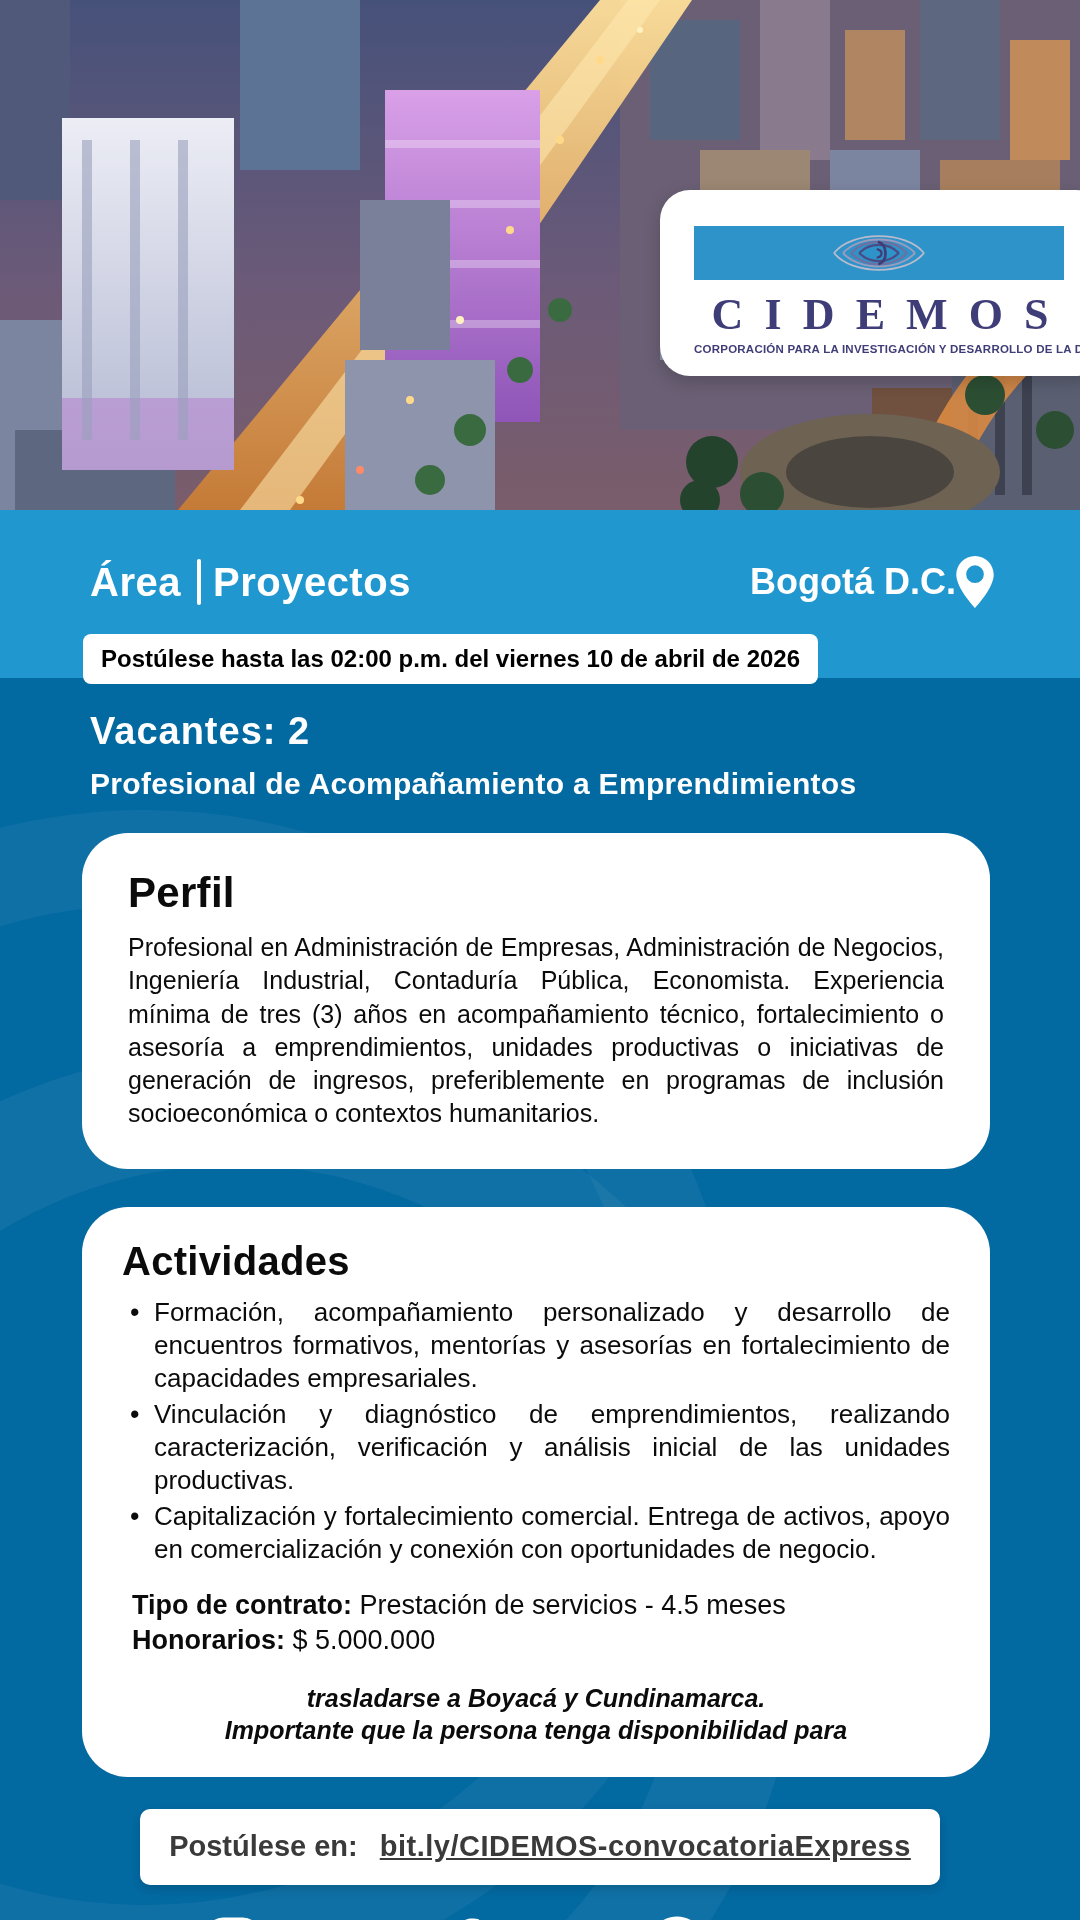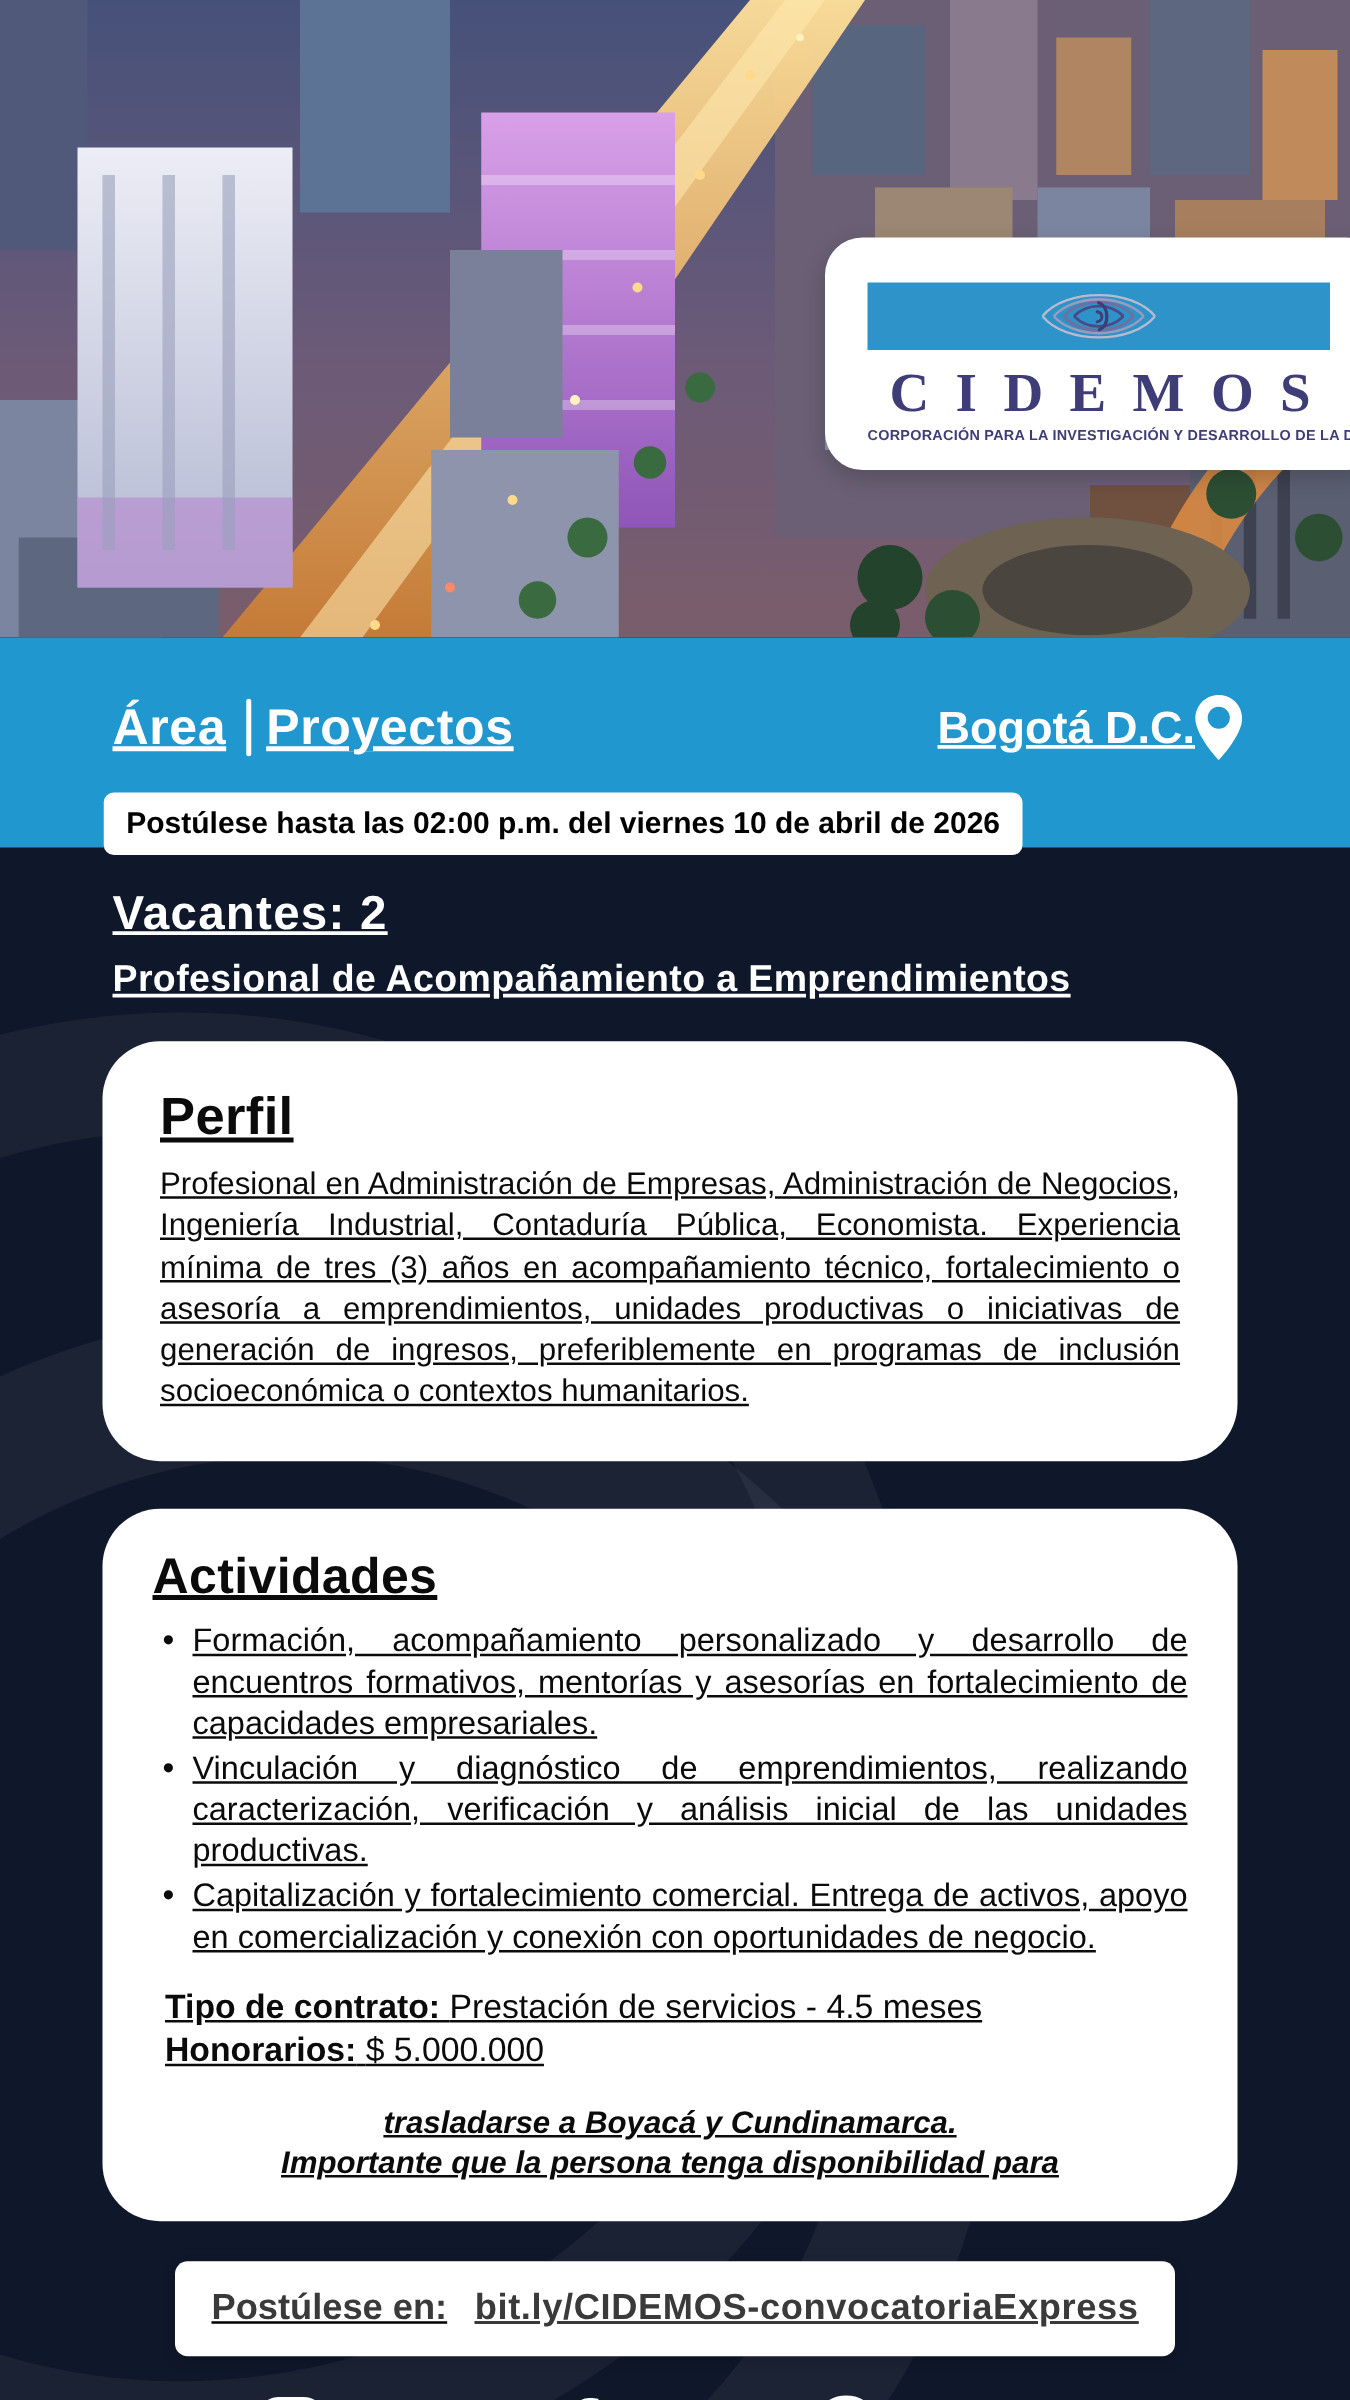--- a/index.html
+++ b/index.html
@@ -1,35 +1,35 @@
 <!DOCTYPE html>
 <html><head>
 <meta charset="utf-8">
 <style>
   html,body{margin:0;padding:0;background:#072c3f;}
-  .page{position:relative;width:1080px;height:1920px;overflow:hidden;background:#0f172a;
+  .page{position:relative;width:1080px;height:1920px;overflow:hidden;background:#0369a1;
         font-family:"Liberation Sans",sans-serif;margin:0 auto;}
   
   .photo{position:absolute;top:0;left:0;width:1080px;height:510px;}
   .photo svg{display:block;width:100%;height:100%;}
   
   .logo-card{position:absolute;top:190px;left:660px;right:-26px;height:186px;background:#fff;
              border-radius:30px;box-shadow:0 6px 18px rgba(0,0,0,.18);padding:36px 42px 0 34px;box-sizing:border-box;}
   .logo-bar{height:54px;background:#2E93C9;position:relative;}
   .logo-swirl{position:absolute;left:50%;top:50%;transform:translate(-50%,-50%);width:232px;height:112px;}
   .logo-word{font-family:"Liberation Serif",serif;font-size:44px;font-weight:700;color:#3F3D77;
              letter-spacing:.48em;text-align:center;margin-top:9px;padding-left:.4em;white-space:nowrap;}
   .logo-tagline{font-size:11.5px;font-weight:700;color:#3F3D77;text-align:center;letter-spacing:.02em;margin-top:3px;white-space:nowrap;}
   
   .content{position:absolute;top:510px;left:0;right:0;bottom:0;}
   .band{position:absolute;top:0;left:0;right:0;height:168px;background:#2197D0;}
   .decor{position:absolute;border-radius:50%;pointer-events:none;}
   .d1{width:1000px;height:1000px;border:95px solid rgba(255,255,255,.05);left:-450px;top:300px;}
   .d2{width:900px;height:900px;border:115px solid rgba(255,255,255,.055);left:-330px;bottom:-260px;}
-  .content>.rel{position:relative;text-decoration:underline;}
+  .content>.rel{position:relative;}
   .area-row{display:flex;justify-content:space-between;align-items:center;margin:46px 86px 0 90px;color:#fff;}
   .area-left{display:flex;align-items:center;font-size:40px;font-weight:800;letter-spacing:.5px;}
   .area-div{width:4px;height:46px;background:#fff;margin:0 12px 0 16px;border-radius:2px;}
   .loc{display:flex;align-items:center;gap:0;font-size:36px;font-weight:800;}
   .pin{width:38px;height:52px;}
   .pill{display:inline-block;margin:26px 0 0 83px;background:#fff;border-radius:8px;padding:11px 18px;
         font-size:24px;font-weight:700;color:#000;white-space:nowrap;}
   .vacantes{margin:26px 0 0 90px;font-size:38px;font-weight:800;color:#fff;letter-spacing:1px;}
   .jobtitle{margin:14px 0 0 90px;font-size:30px;font-weight:700;color:#fff;letter-spacing:.3px;}
   .card{background:#fff;border-radius:46px;margin:32px 90px 0 82px;padding:36px 46px 38px;color:#0b0b0b;}

